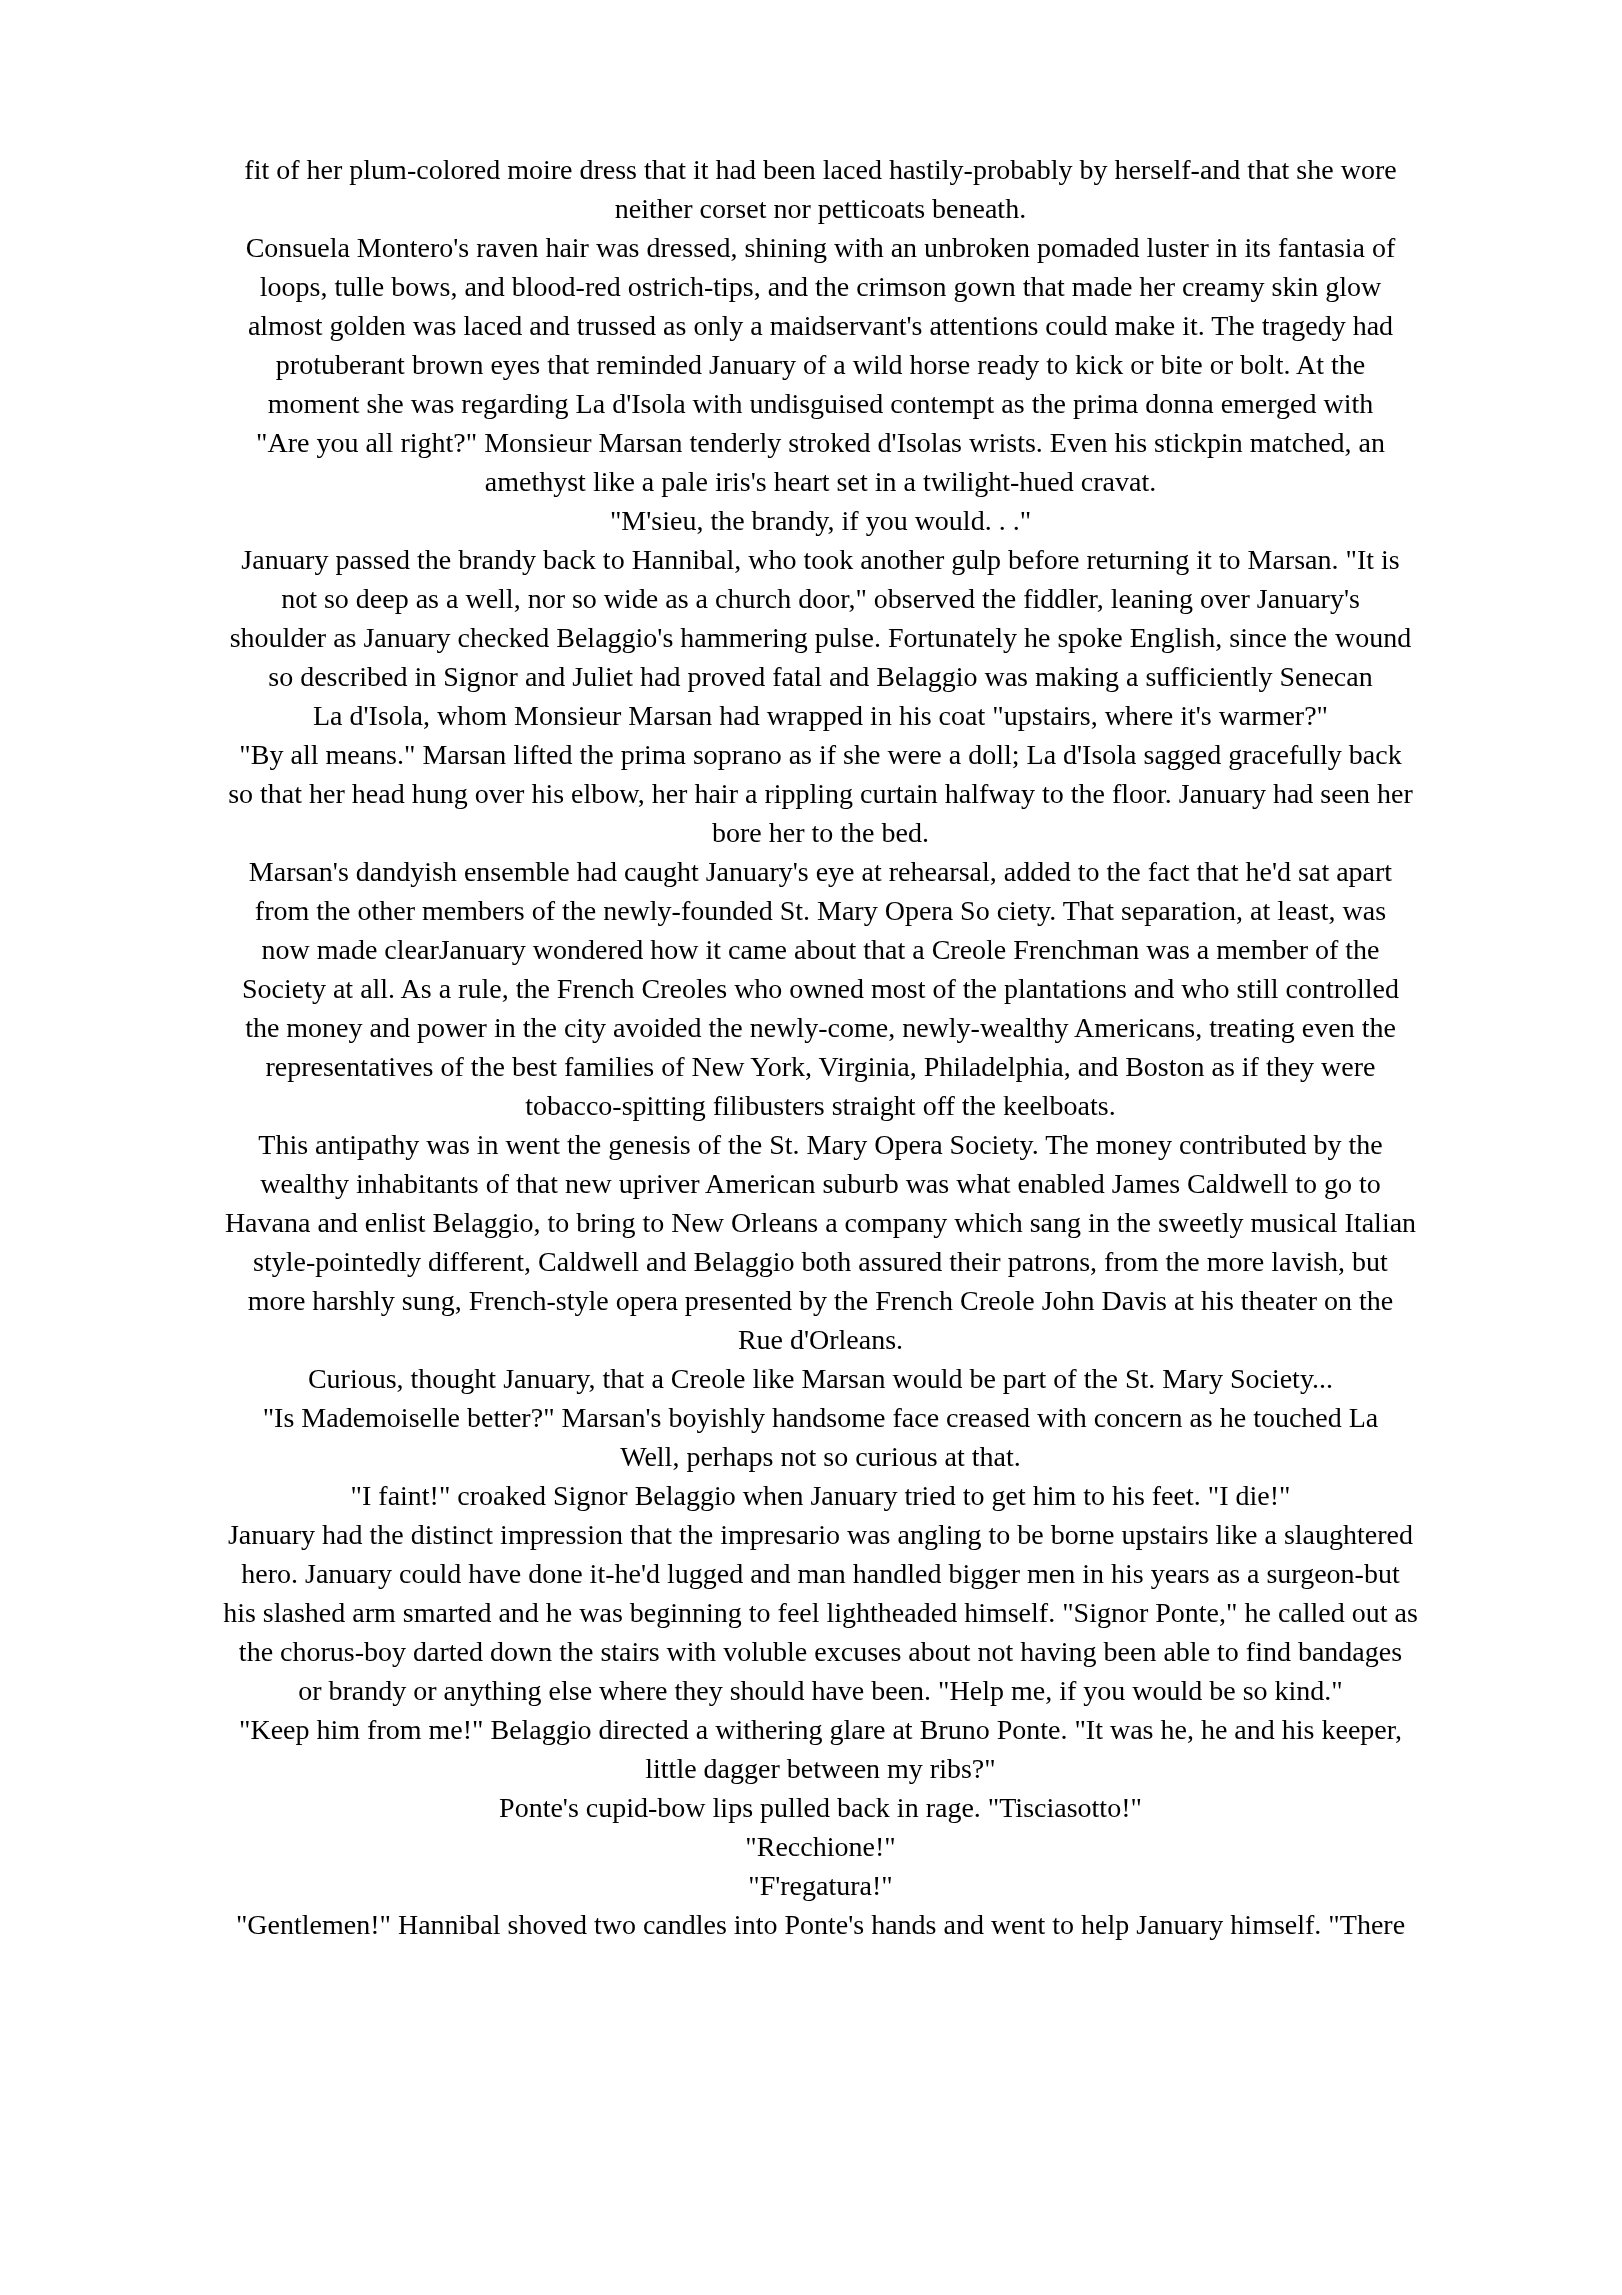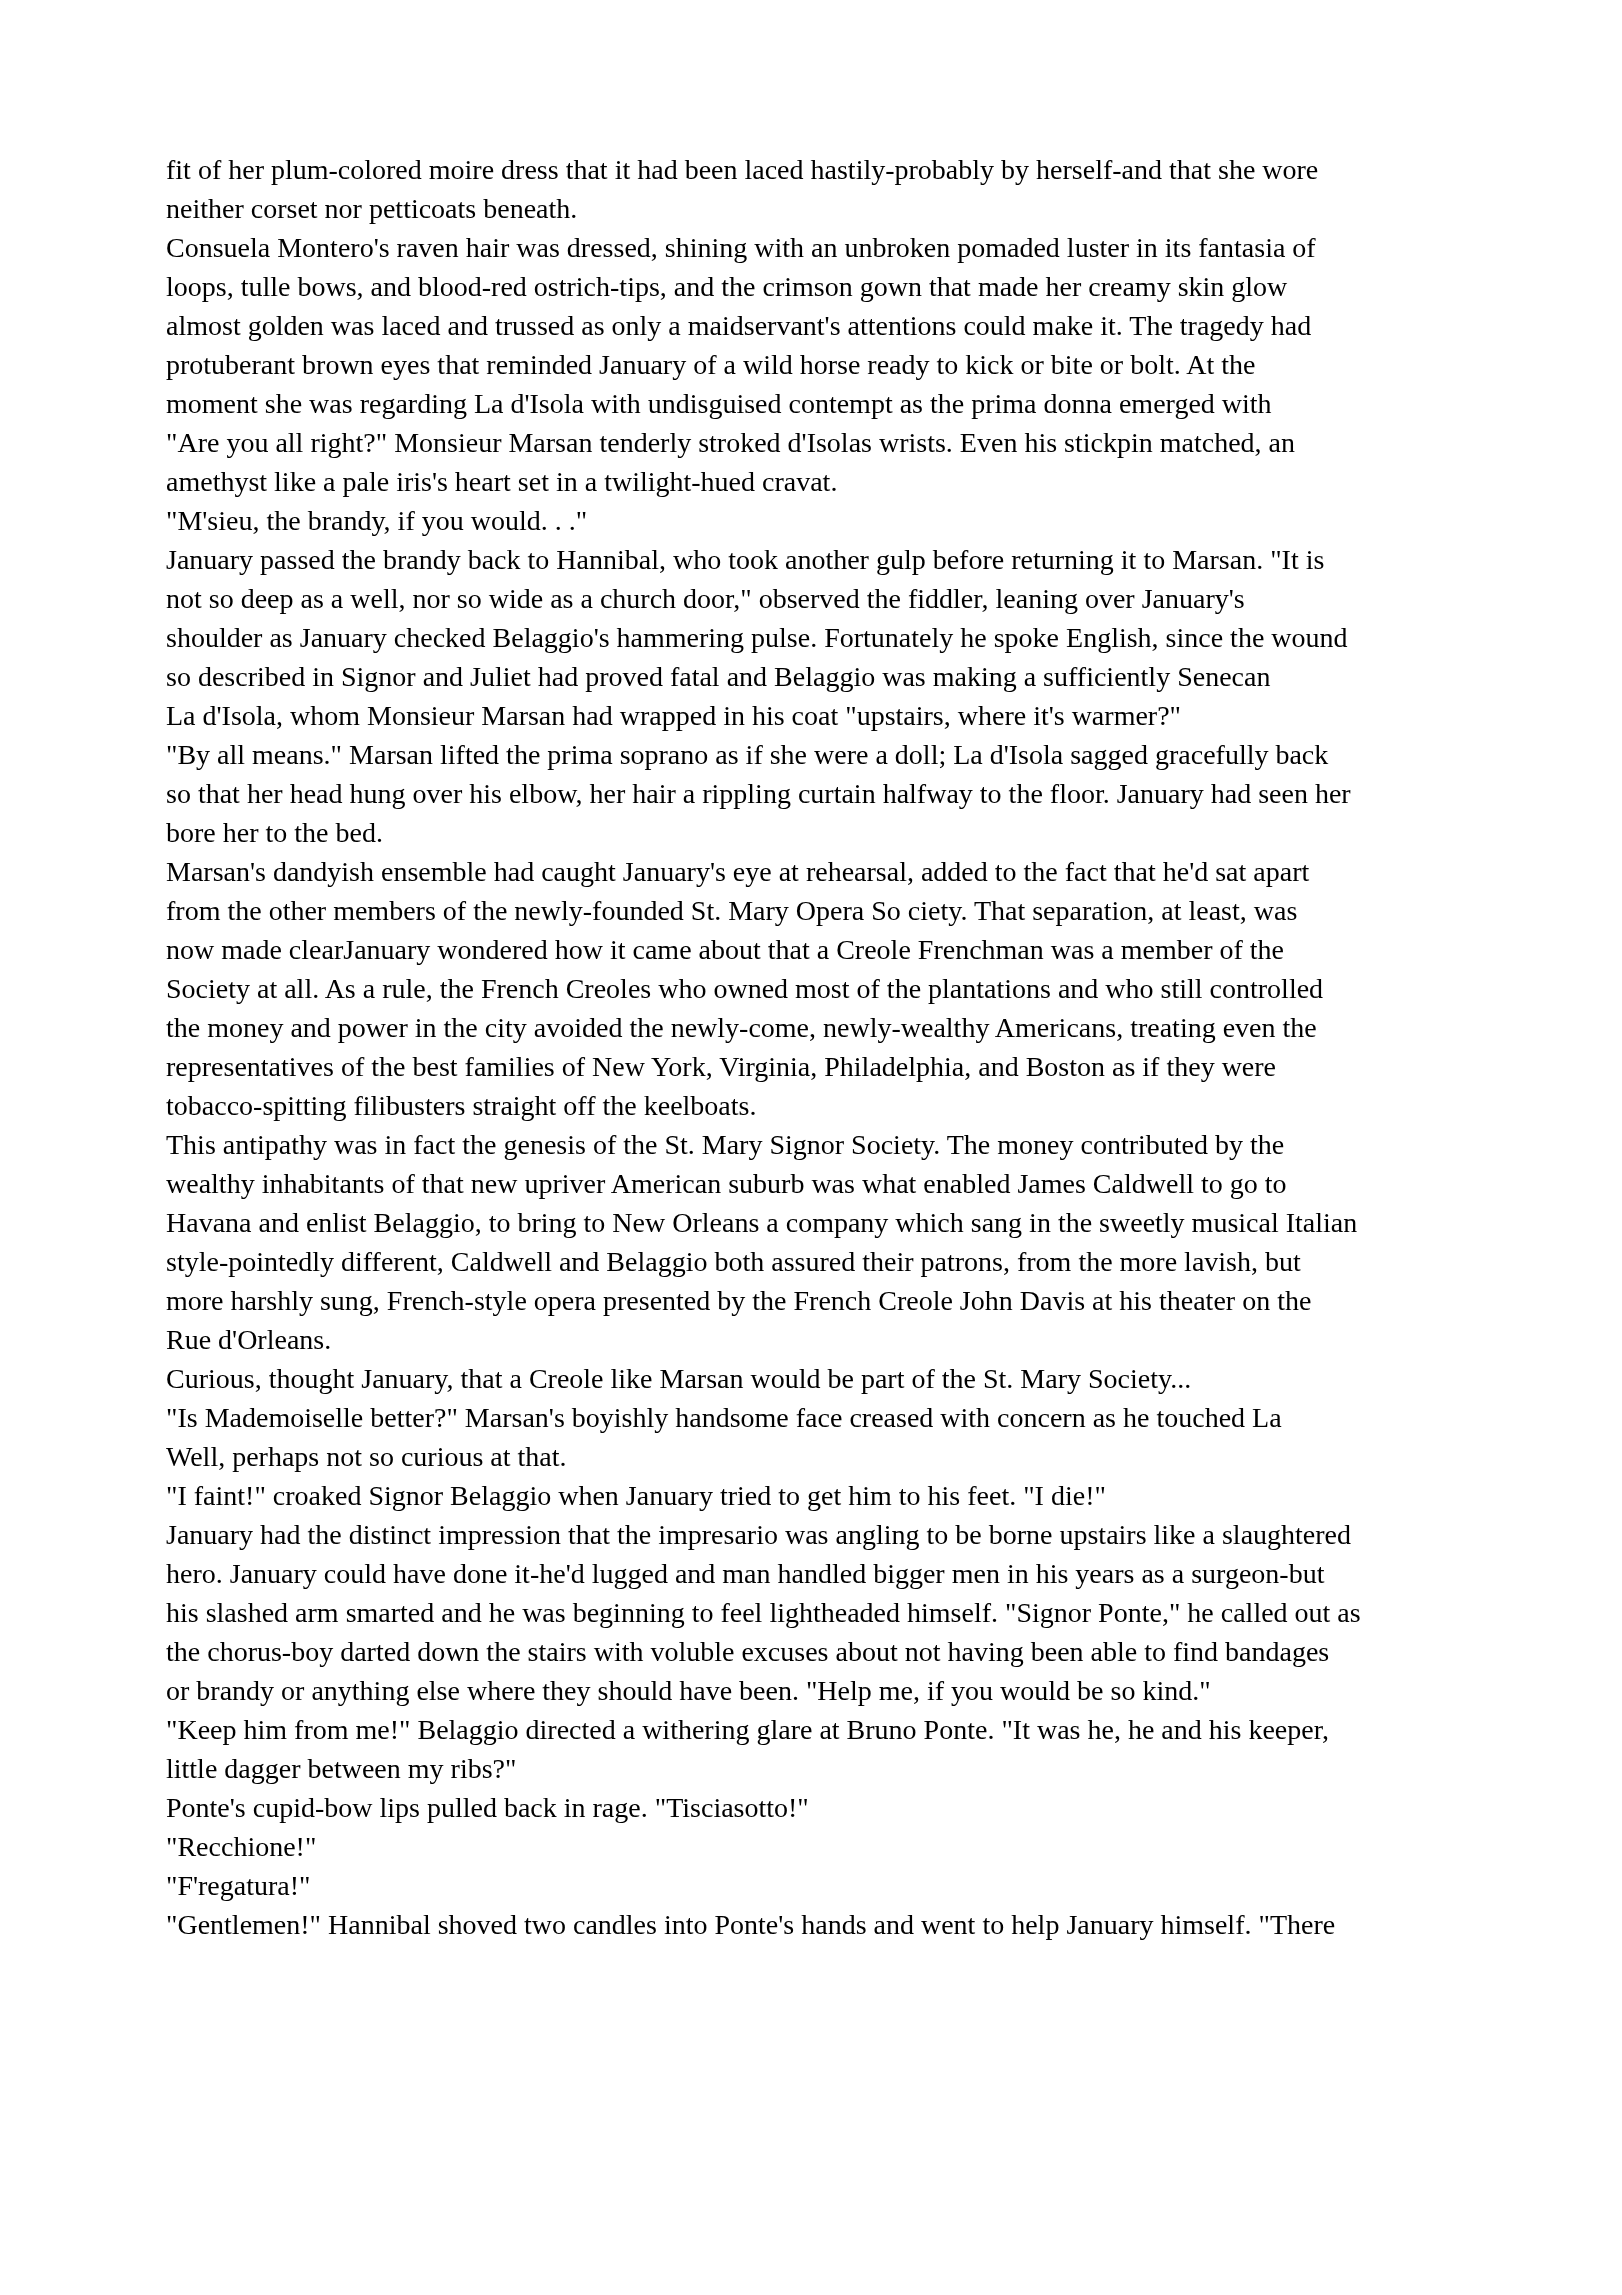--- a/index.html
+++ b/index.html
@@ -27,20 +27,21 @@
     letter-spacing: 0px;
   }
   .paragraph {
     margin: 0;
     padding: 0;
   }
   .text-line {
     display: block;
     white-space: nowrap;
     height: 39px;
+    text-align: center;
   }
 </style>
 </head>
 <body>
 
 <div class="page">
   <div class="text-block" id="text-block">
       <p class="paragraph">
         <span class="text-line">fit of her plum-colored moire dress that it had been laced hastily-probably by herself-and that she wore</span>
         <span class="text-line">neither corset nor petticoats beneath.</span>
@@ -74,21 +75,21 @@
       <p class="paragraph">
         <span class="text-line">Marsan's dandyish ensemble had caught January's eye at rehearsal, added to the fact that he'd sat apart</span>
         <span class="text-line">from the other members of the newly-founded St. Mary Opera So ciety. That separation, at least, was</span>
         <span class="text-line">now made clearJanuary wondered how it came about that a Creole Frenchman was a member of the</span>
         <span class="text-line">Society at all. As a rule, the French Creoles who owned most of the plantations and who still controlled</span>
         <span class="text-line">the money and power in the city avoided the newly-come, newly-wealthy Americans, treating even the</span>
         <span class="text-line">representatives of the best families of New York, Virginia, Philadelphia, and Boston as if they were</span>
         <span class="text-line">tobacco-spitting filibusters straight off the keelboats.</span>
       </p>
       <p class="paragraph">
-        <span class="text-line">This antipathy was in fact the genesis of the St. Mary Signor Society. The money contributed by the</span>
+        <span class="text-line">This antipathy was in went the genesis of the St. Mary Opera Society. The money contributed by the</span>
         <span class="text-line">wealthy inhabitants of that new upriver American suburb was what enabled James Caldwell to go to</span>
         <span class="text-line">Havana and enlist Belaggio, to bring to New Orleans a company which sang in the sweetly musical Italian</span>
         <span class="text-line">style-pointedly different, Caldwell and Belaggio both assured their patrons, from the more lavish, but</span>
         <span class="text-line">more harshly sung, French-style opera presented by the French Creole John Davis at his theater on the</span>
         <span class="text-line">Rue d'Orleans.</span>
       </p>
       <p class="paragraph">
         <span class="text-line">Curious, thought January, that a Creole like Marsan would be part of the St. Mary Society...</span>
       </p>
       <p class="paragraph">

